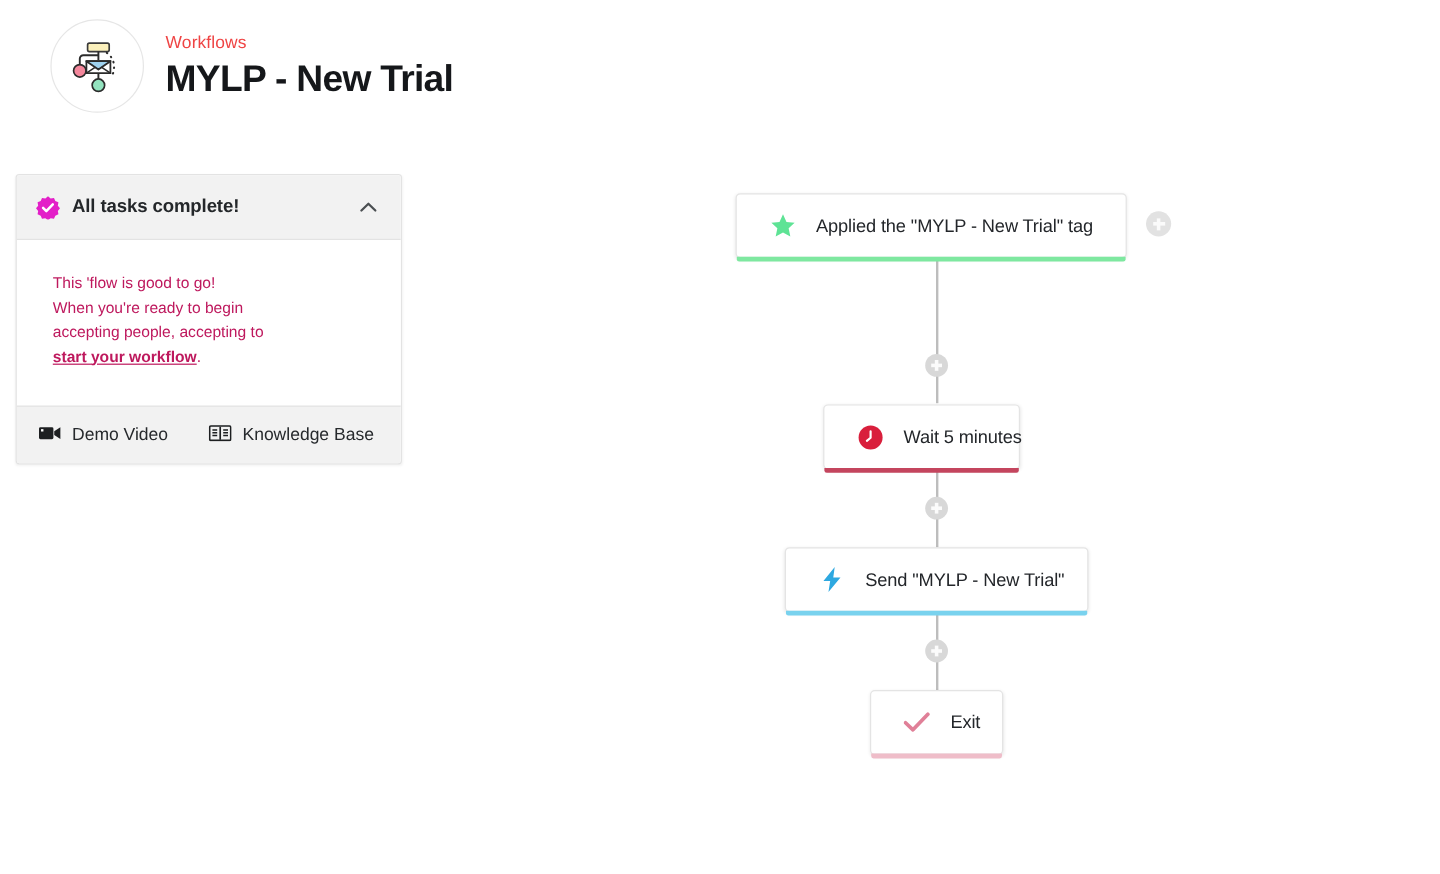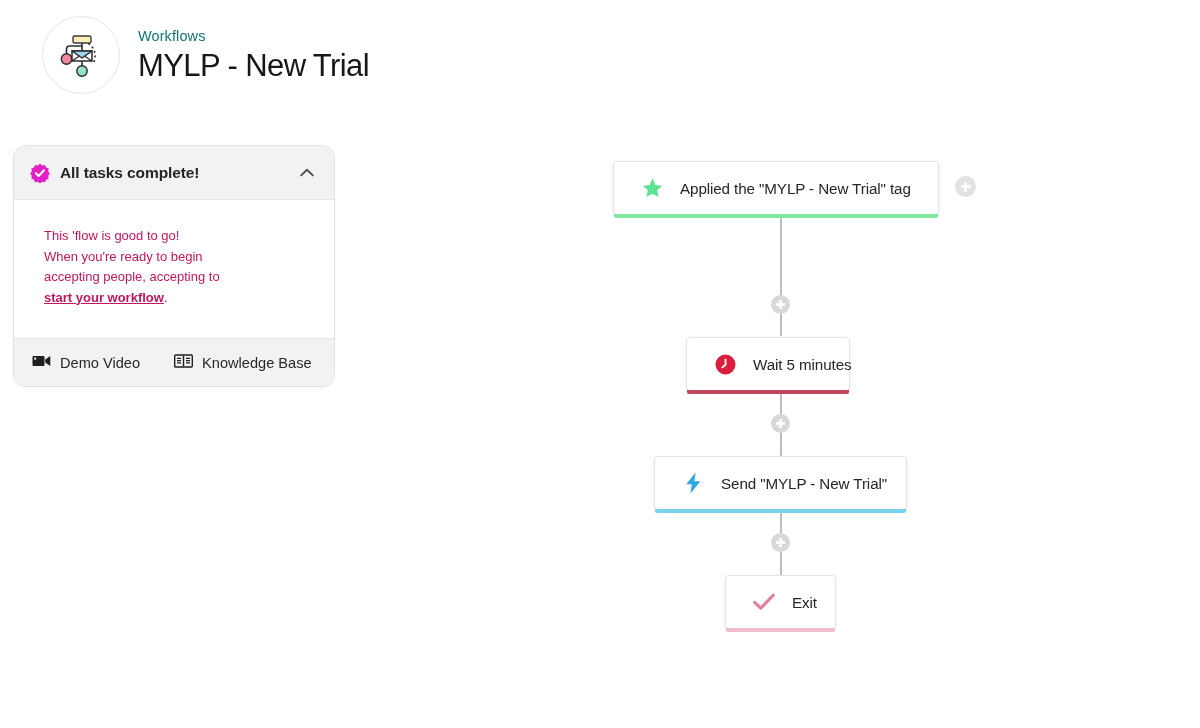--- a/index.html
+++ b/index.html
@@ -15,29 +15,29 @@
 
   
   .header { position: absolute; left: 42px; top: 16px; display: flex; align-items: center; gap: 18px; }
   .brand-icon {
     width: 78px; height: 78px; border-radius: 50%;
     border: 1.5px solid #e6e6e6; background: #fff;
     display: flex; align-items: center; justify-content: center;
     flex: none;
   }
   .header-texts { display: flex; flex-direction: column; justify-content: center; }
-  .eyebrow { font-size: 14.5px; color: #0f766e; letter-spacing: .1px; line-height: 1.3; margin-bottom: 2px; }
-  .page-title { font-size: 31px; font-weight: 400; letter-spacing: -0.6px; color: #15171a; line-height: 1.15; }
+  .eyebrow { font-size: 14.5px; color: #ef4444; letter-spacing: .1px; line-height: 1.3; margin-bottom: 2px; }
+  .page-title { font-size: 31px; font-weight: 700; letter-spacing: -0.6px; color: #15171a; line-height: 1.15; }
 
   
   .task-card {
     position: absolute; left: 13px; top: 145px; width: 322px;
     background: #ffffff;
     border: 1px solid #e3e3e3;
-    border-radius: 13px;
+    border-radius: 3px;
     box-shadow: 0 1px 2px rgba(0,0,0,.05);
     overflow: hidden;
   }
   .card-head {
     background: #f2f2f2;
     border-bottom: 1px solid #e3e3e3;
     height: 54px;
     display: flex; align-items: center;
     padding: 0 14px 0 16px;
   }

